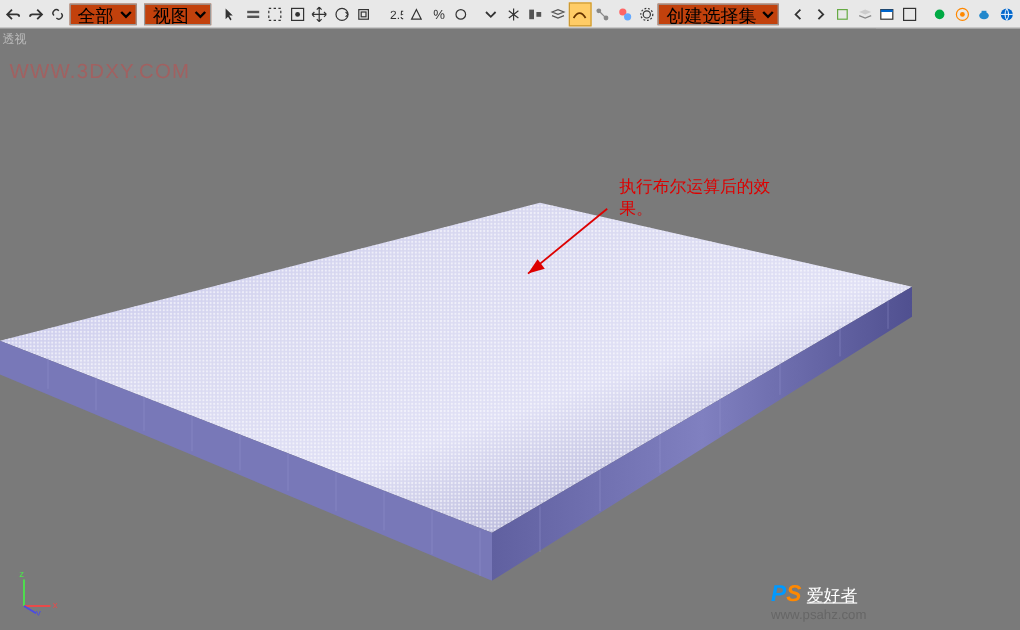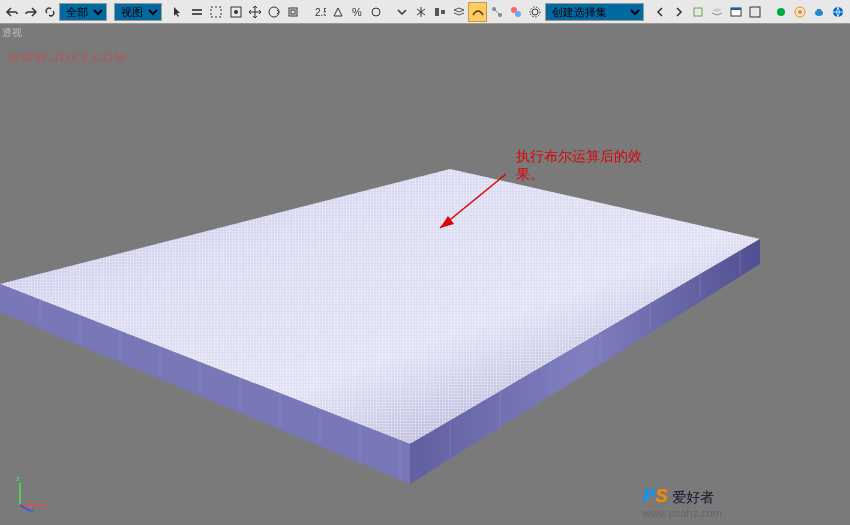--- a/index.html
+++ b/index.html
@@ -2,42 +2,42 @@
 <html><head>
 <meta charset="utf-8">
 <style>
   * { margin: 0; padding: 0; box-sizing: border-box; }
   body { width: 850px; height: 525px; font-family: "Microsoft YaHei", sans-serif; background: #7a7a7a; overflow: hidden; position: relative; }
   
   .toolbar { height: 24px; background: #e8e8e8; display: flex; align-items: center; padding: 0 2px; border-bottom: 1px solid #999; }
   .tool-btn { width: 20px; height: 20px; display: flex; align-items: center; justify-content: center; cursor: pointer; border: 1px solid transparent; }
   .tool-btn.active { background: #ffcc66; border: 1px solid #cc9933; }
   .tool-sep { width: 5px; height: 20px; margin: 0 1px; }
-  .dropdown { height: 18px; font-size: 11px; background: #0369a1; border: 1px solid #999; padding: 0 2px; }
+  .dropdown { height: 18px; font-size: 15px; background: #c2410c; border: 1px solid #999; padding: 0 2px; }
   .dropdown.wide { width: 104px; }
   
   .viewport { position: relative; width: 730px; height: 501px; background: #7a7a7a; }
   .viewport-label { position: absolute; top: 2px; left: 2px; font-size: 10px; color: #bbb; }
   
   .scene { position: absolute; width: 100%; height: 100%; }
   .mesh-object { position: absolute; left: 0; top: 140px; width: 760px; height: 320px; }
   
   .annotation { position: absolute; top: 124px; right: 88px; color: #d00; font-size: 14px; line-height: 1.3; text-align: left; font-family: Liberation Mono, monospace; }
   
   .axis-gizmo { position: absolute; bottom: 12px; left: 12px; width: 40px; height: 40px; }
   
-  .watermark-url { position: absolute; top: 26px; left: 8px; color: rgba(220,60,60,0.4); font-size: 13px; font-weight: bold; letter-spacing: 1px; }
+  .watermark-url { position: absolute; top: 26px; left: 8px; color: rgba(220,60,60,0.4); font-size: 17px; font-weight: normal; letter-spacing: 1px; }
   
   .watermark-logo { position: absolute; bottom: 40px; right: 120px; font-size: 20px; color: rgba(255,120,30,0.35); font-weight: bold; }
   
   .watermark-ps { position: absolute; bottom: 6px; right: 8px; display: flex; align-items: center; gap: 4px; }
   .ps-logo { font-size: 19px; font-weight: bold; font-style: italic; }
   .ps-logo .p { color: #0099ff; }
   .ps-logo .s { color: #ff8800; }
-  .ps-text { font-size: 14px; color: #0f172a; }
+  .ps-text { font-size: 14px; color: #ffffff; text-decoration: underline; }
   .ps-url { font-size: 11px; color: #666; }
 </style>
 </head>
 <body>
 
 <div class="toolbar">
   <div class="tool-btn">
       <svg width="14" height="14" viewBox="0 0 14 14">
         <path d="M6 3 L2 7 L6 11 M2 7 L10 7 Q12 7 12 9" stroke="#333" fill="none" stroke-width="1.5"></path>
       </svg>

